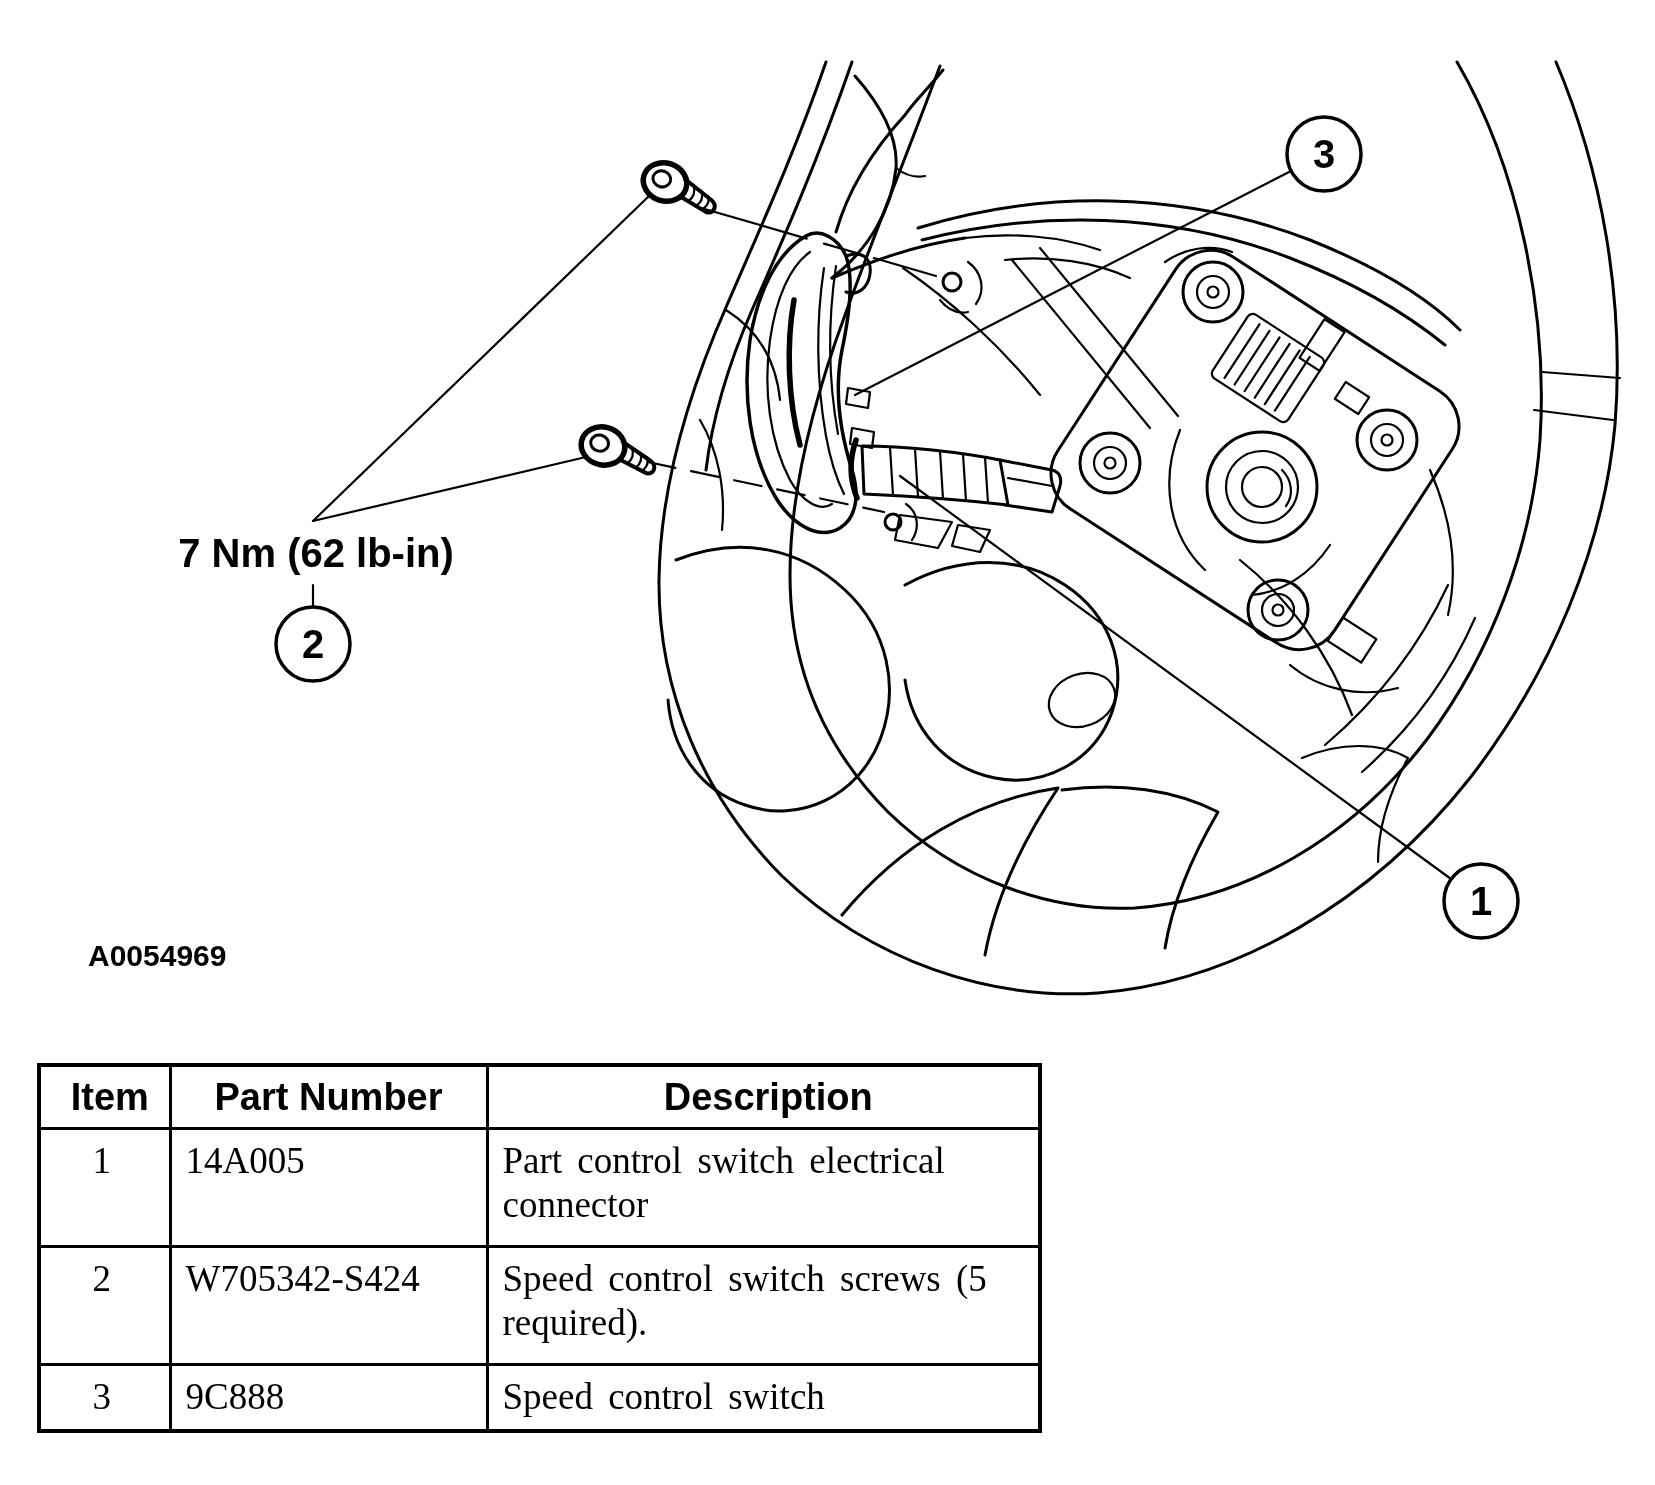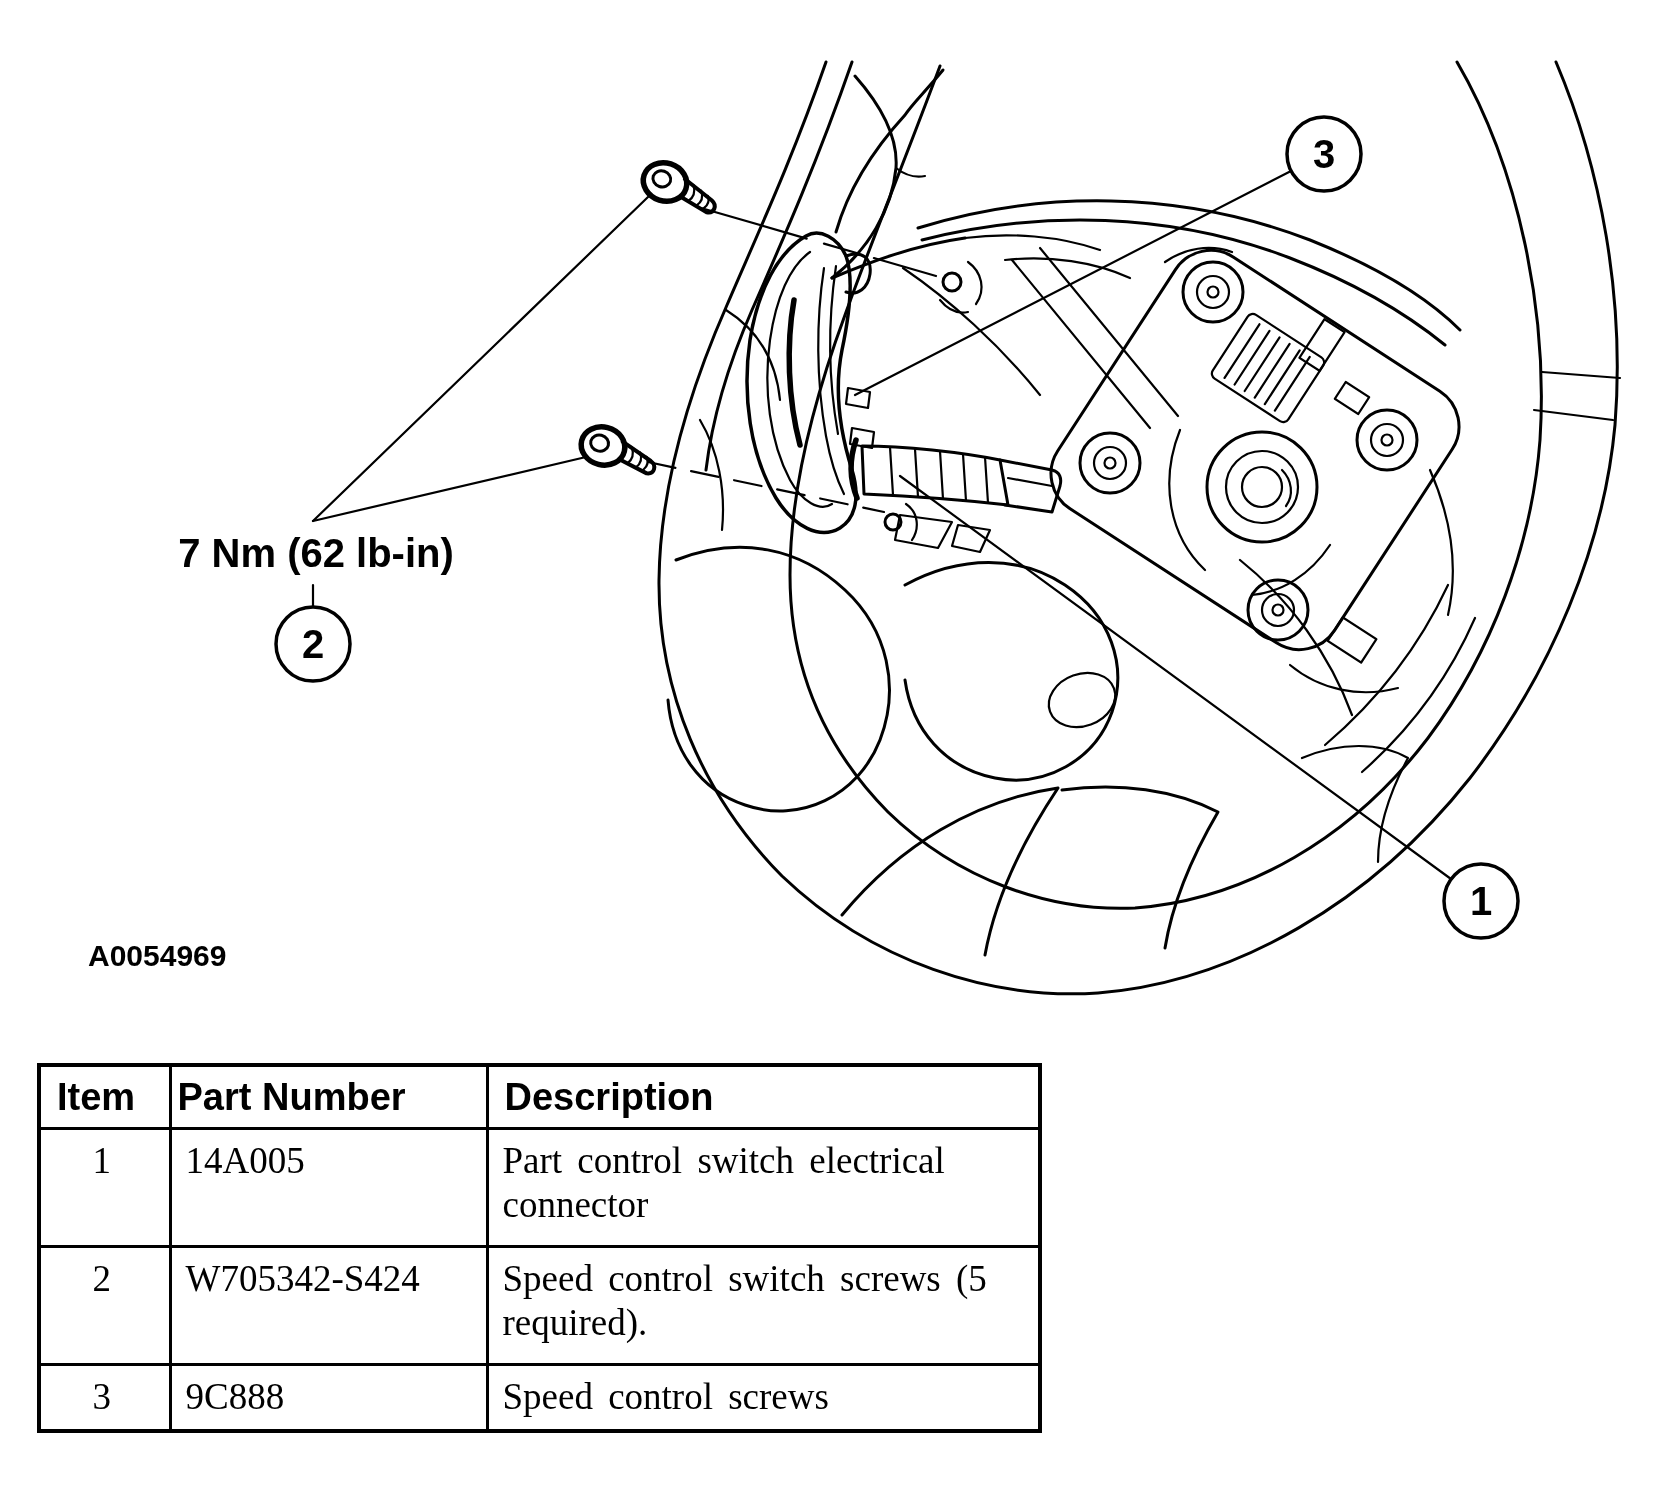--- a/index.html
+++ b/index.html
@@ -6,22 +6,22 @@
   #page{position:relative;width:1655px;height:1485px;background:#ffffff;overflow:hidden;
         font-family:"Liberation Sans",sans-serif;color:#000;}
   #diagram{position:absolute;left:0;top:0;}
 
   
   #parts-table{position:absolute;left:37px;top:1063px;width:1001px;
                border-collapse:collapse;table-layout:fixed;background:#fff;}
   #parts-table, #parts-table td, #parts-table th{border:3px solid #000;}
   #parts-table{border:4px solid #000;}
   #parts-table th{font-family:"Liberation Sans",sans-serif;font-weight:bold;font-size:38px;
-                  text-align:left;padding:6px 6px 6px 16px;height:48px;vertical-align:middle;}
-  #parts-table th.c-part{text-align:left;padding-left:6px;}
+                  text-align:center;padding:6px 6px 6px 16px;height:48px;vertical-align:middle;}
+  #parts-table th.c-part{text-align:center;padding-left:6px;}
   #parts-table td{font-family:"Liberation Serif",serif;font-size:37px;line-height:1.2;
                   vertical-align:top;padding:9px 10px 6px 14px;word-spacing:6px;}
   #parts-table td.c-item{text-align:center;padding-left:4px;}
   col.w-item{width:131px;} col.w-part{width:317px;} col.w-desc{width:553px;}
   tr.r-tall td{height:100px;} tr.r-short td{height:48px;}
 
   
   .ln{fill:none;stroke:#000;stroke-width:3;stroke-linecap:round;stroke-linejoin:round;}
   .thin{stroke-width:2.2;} .thick{stroke-width:5.5;} .med{stroke-width:4;}
   .callout-circle{fill:#fff;stroke:#000;stroke-width:3.5;}
@@ -212,18 +212,18 @@
         <td>Part control switch electrical connector</td>
       </tr>
       <tr class="r-tall">
         <td class="c-item">2</td>
         <td>W705342-S424</td>
         <td>Speed control switch screws (5 required).</td>
       </tr>
       <tr class="r-short">
         <td class="c-item">3</td>
         <td>9C888</td>
-        <td>Speed control screws</td>
+        <td>Speed control switch</td>
       </tr>
     </tbody>
   </table>
 
 </div>
 
 </body></html>

